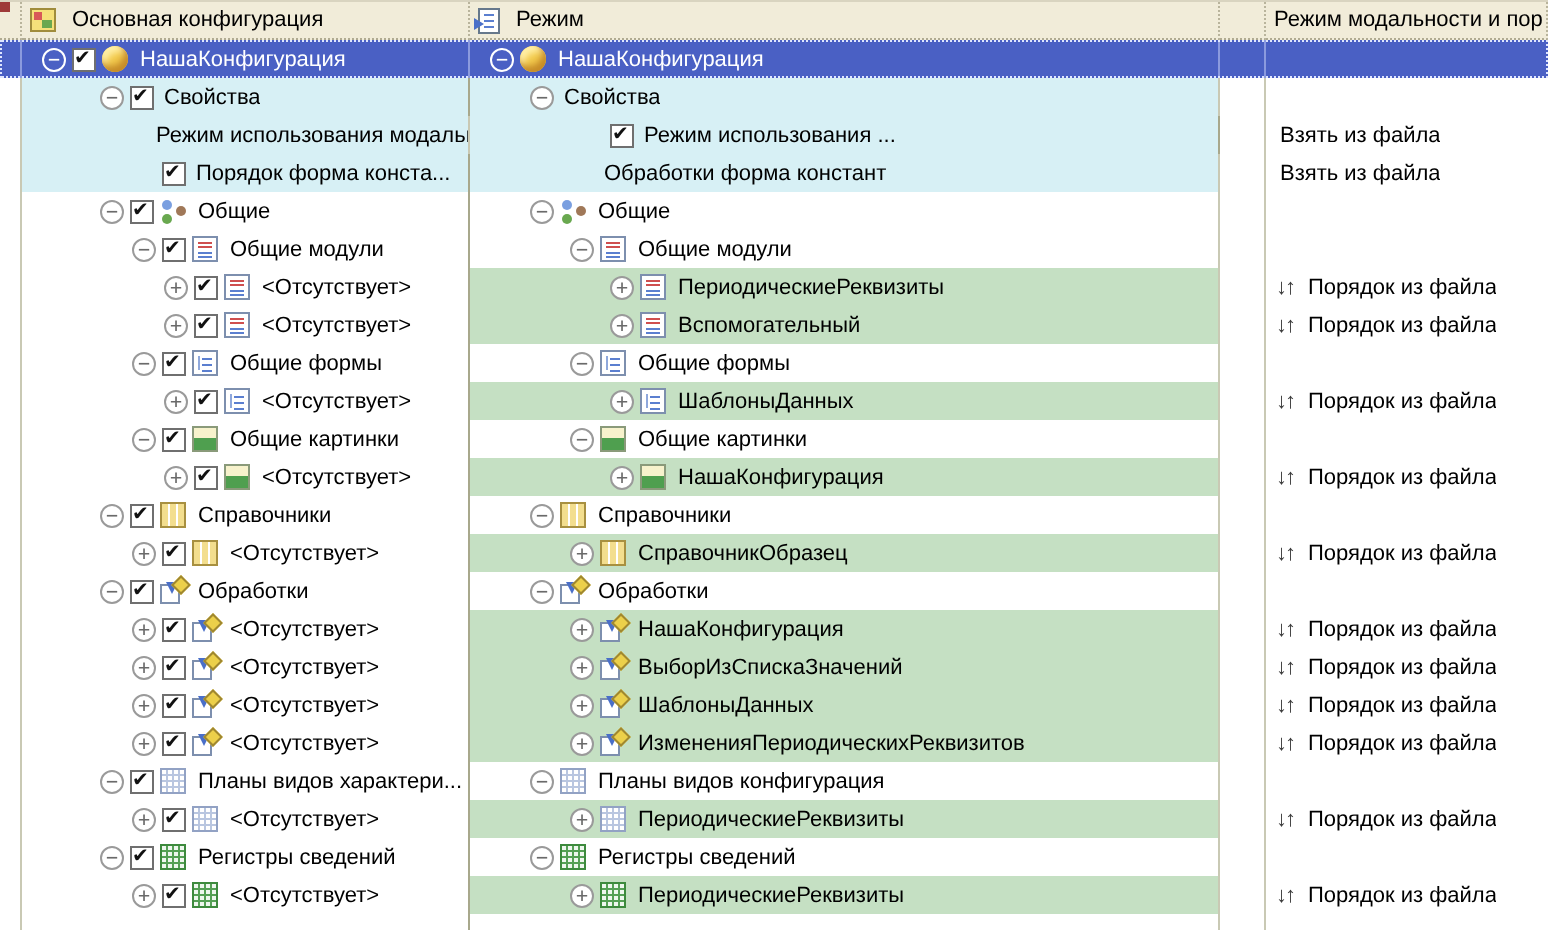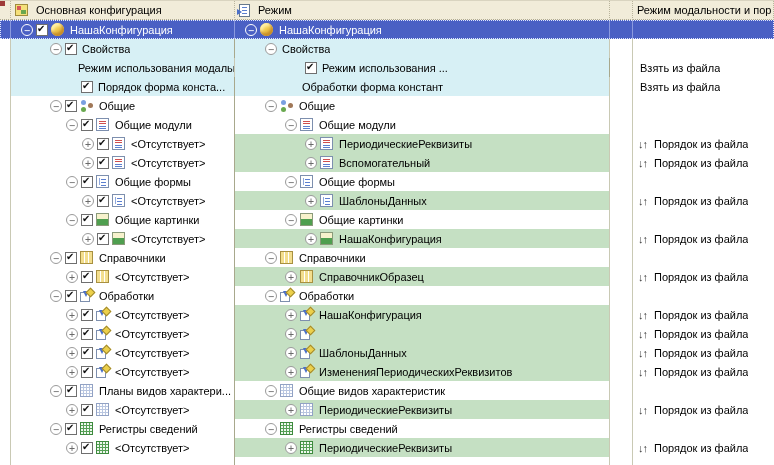--- a/index.html
+++ b/index.html
@@ -356,20 +356,21 @@
         <div class="cell gutter"></div>
         <div class="cell main" style="padding-left: 55px;">
           <span class="exp">+</span>
           <span class="cb"></span>
           <span class="ico ico-dataprocessor"></span>
           <span class="lbl">&lt;Отсутствует&gt;</span>
         </div>
         <div class="cell file" style="padding-left: 50px;">
           <span class="exp">+</span>
           <span class="ico ico-dataprocessor"></span>
+          <span class="lbl">ВыборИзСпискаЗначений</span>
         </div>
         <div class="cell spacer"></div>
         <div class="cell mode">
           <span class="updown">↓↑</span>
           <span class="lbl">Порядок из файла</span>
         </div>
       </div>
       <div class="row bg-new">
         <div class="cell gutter"></div>
         <div class="cell main" style="padding-left: 55px;">
@@ -412,21 +413,21 @@
         <div class="cell gutter"></div>
         <div class="cell main" style="padding-left: 39px;">
           <span class="exp">−</span>
           <span class="cb"></span>
           <span class="ico ico-cchart"></span>
           <span class="lbl">Планы видов характери...</span>
         </div>
         <div class="cell file" style="padding-left: 30px;">
           <span class="exp">−</span>
           <span class="ico ico-cchart"></span>
-          <span class="lbl">Общие видов характеристик</span>
+          <span class="lbl">Планы видов конфигурация</span>
         </div>
         <div class="cell spacer"></div>
         <div class="cell mode"></div>
       </div>
       <div class="row bg-new">
         <div class="cell gutter"></div>
         <div class="cell main" style="padding-left: 55px;">
           <span class="exp">+</span>
           <span class="cb"></span>
           <span class="ico ico-cchart"></span>

